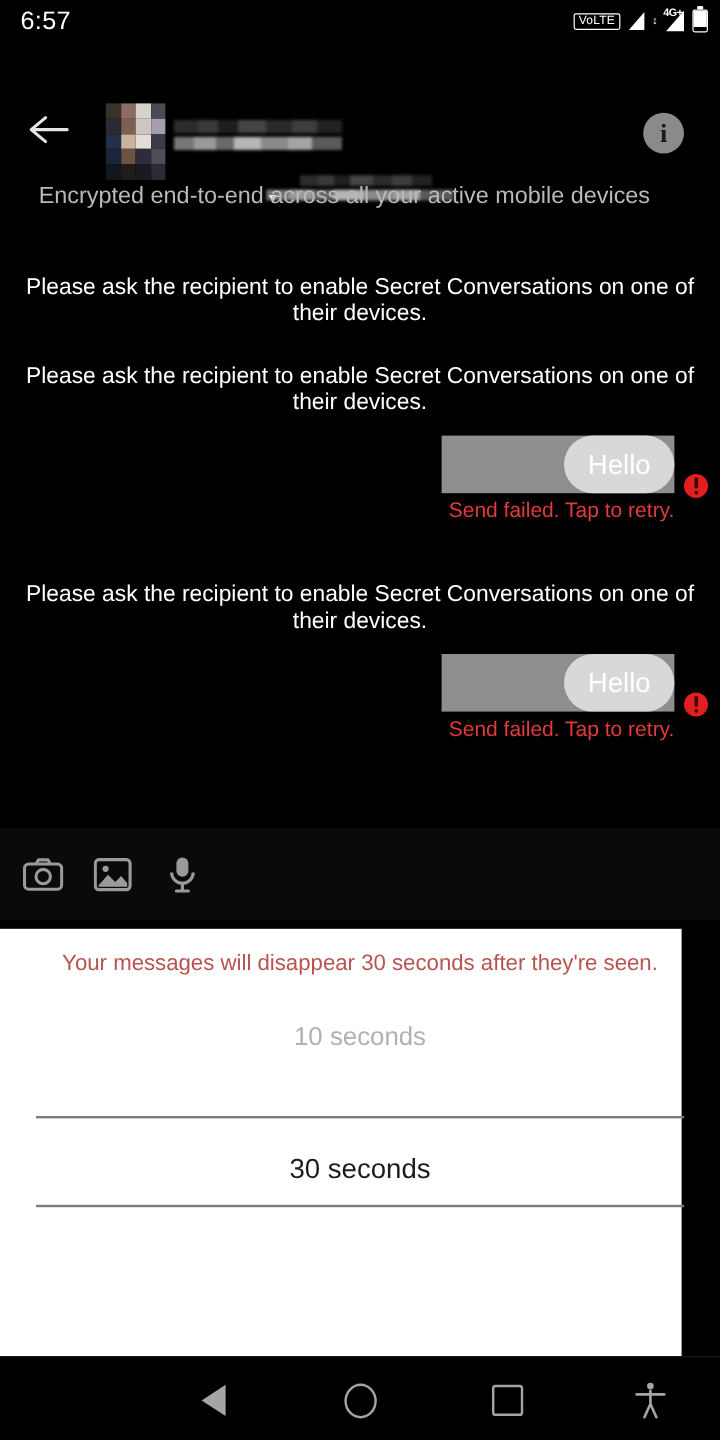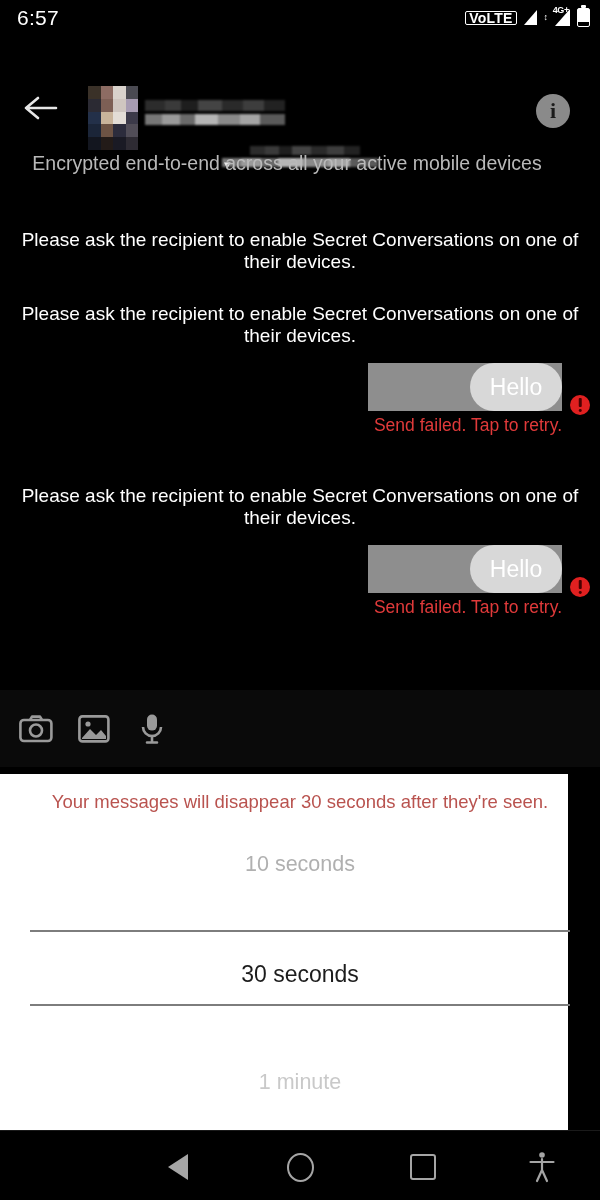--- a/index.html
+++ b/index.html
@@ -37,22 +37,22 @@
     position: absolute;
     right: 10px; top: 8px;
     display: flex;
     align-items: center;
     gap: 7px;
   }
   .volte-badge {
     border: 1.5px solid #ffffff;
     border-radius: 2px;
     color: #ffffff;
-    font-size: 14px;
-    font-weight: bold;
+    font-size: 10px;
+    font-weight: normal;
     padding: 1px 3px 1px 3px;
     line-height: 10px;
     letter-spacing: .2px;
   }
   .sig-tri {
     width: 0; height: 0;
     border-left: 13px solid transparent;
     border-bottom: 15px solid #ffffff;
   }
   .sig-group {
@@ -493,21 +493,20 @@
     <div id="sheet-note">Your messages will disappear 30 seconds after they're seen.</div>
 
     <div class="picker-item" id="picker-prev">10 seconds</div>
 
     <div class="picker-divider" id="divider-top"></div>
 
     <div class="picker-item" id="picker-current">30 seconds</div>
 
     <div class="picker-divider" id="divider-bottom"></div>
 
-    <div class="picker-item" id="picker-next">1 minute</div>
   </div>
 
   <div id="nav-bar">
     <div class="nav-btn" id="nav-back">
       <div class="tri-back"></div>
     </div>
     <div class="nav-btn" id="nav-home">
       <div class="circ-home"></div>
     </div>
     <div class="nav-btn" id="nav-recents">

